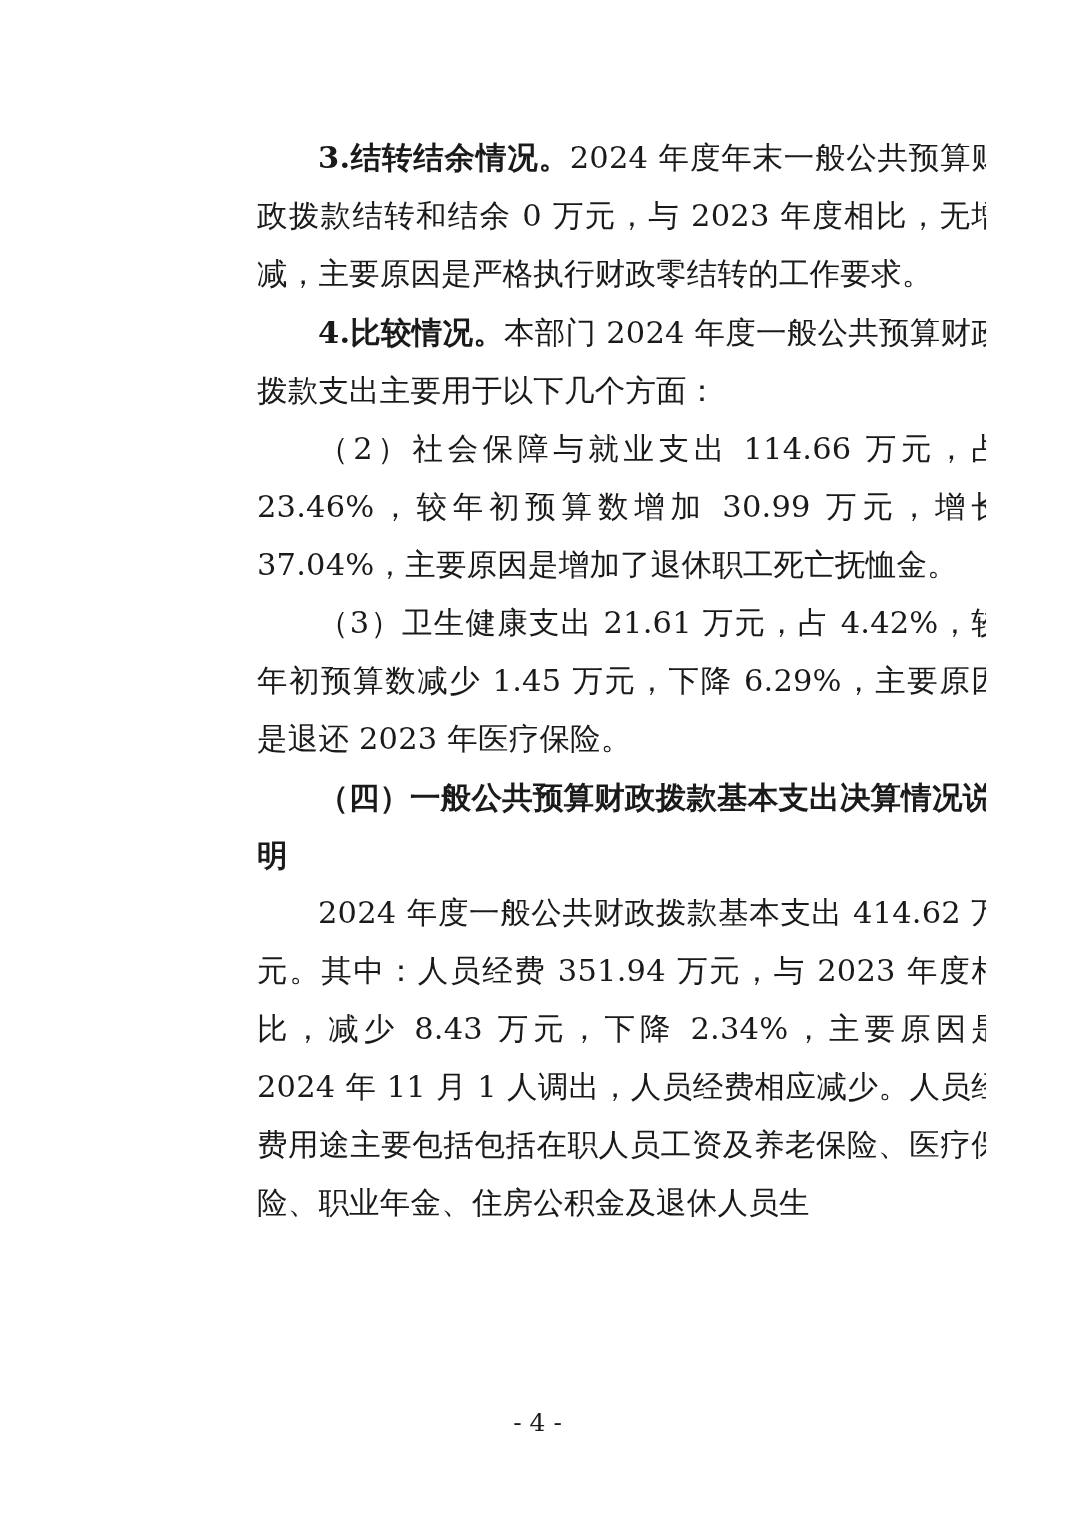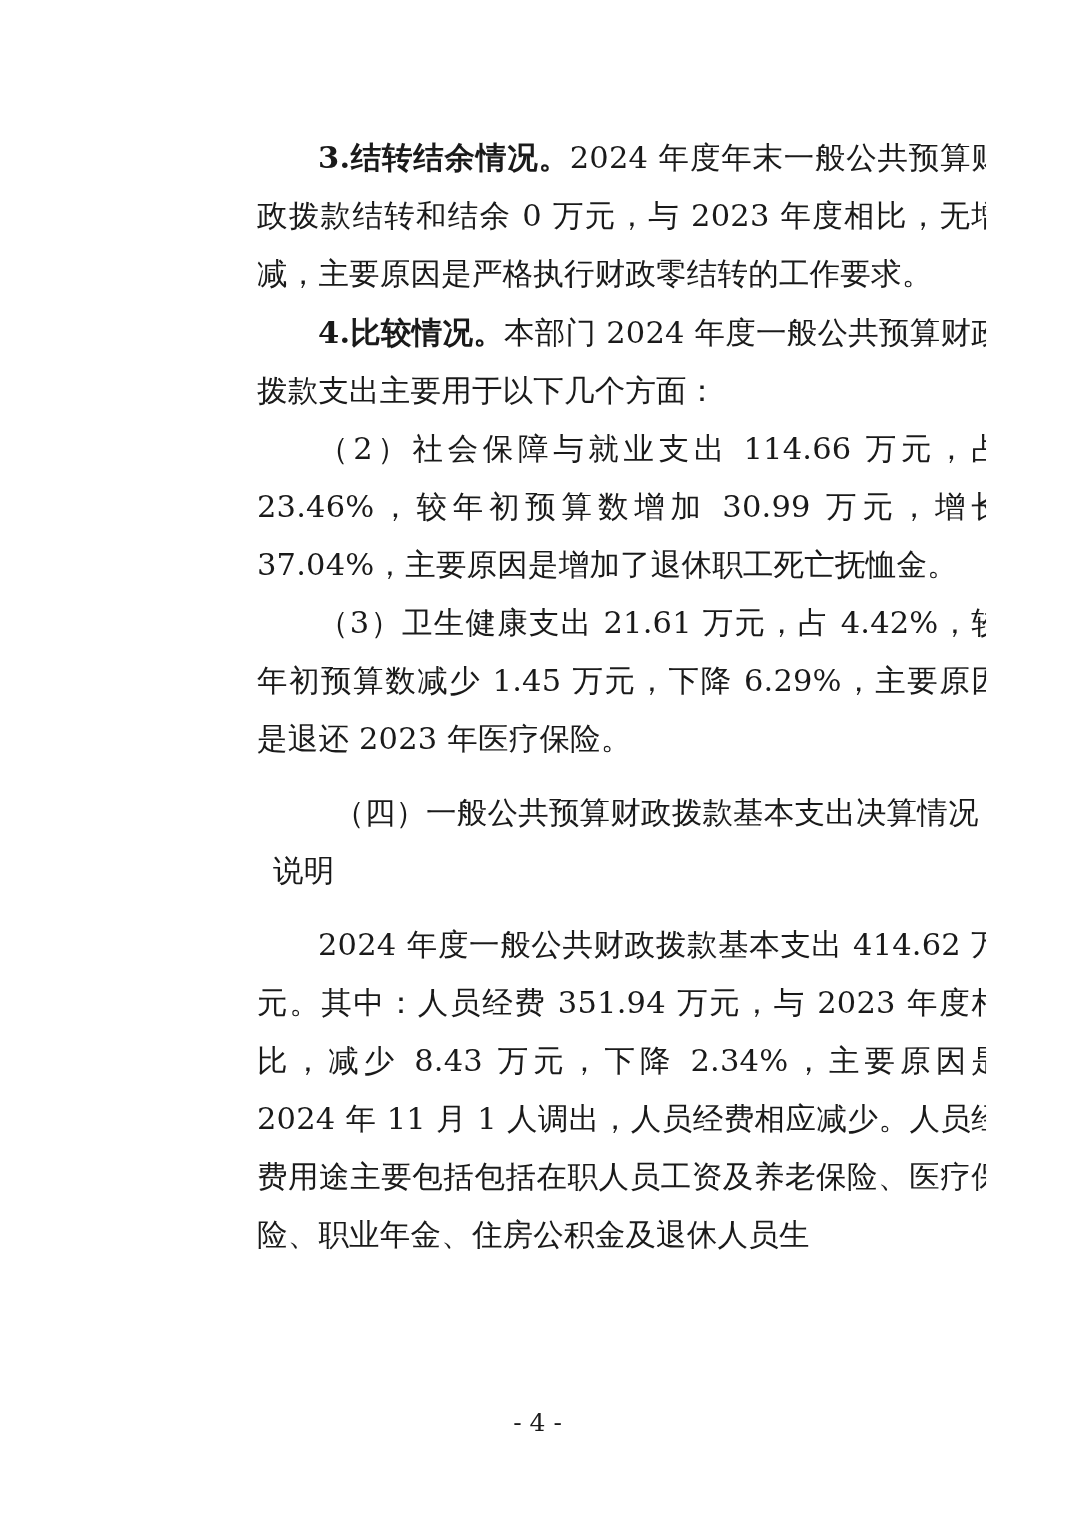--- a/index.html
+++ b/index.html
@@ -37,23 +37,23 @@
   }
   .indent {
     text-indent: 61px;
   }
   .bold {
     font-weight: bold;
   }
   .heading {
     font-size: 30.5px;
     line-height: 58px;
-    font-weight: normal;
+    font-weight: bold;
     text-indent: 61px;
-    margin: 16px;
+    margin: 0;
     letter-spacing: 0.2px;
   }
   .pagenum {
     position: absolute;
     left: 0;
     right: 0;
     top: 1408px;
     text-align: center;
     font-size: 25px;
     font-family: "DejaVu Serif", "Liberation Serif", serif;

